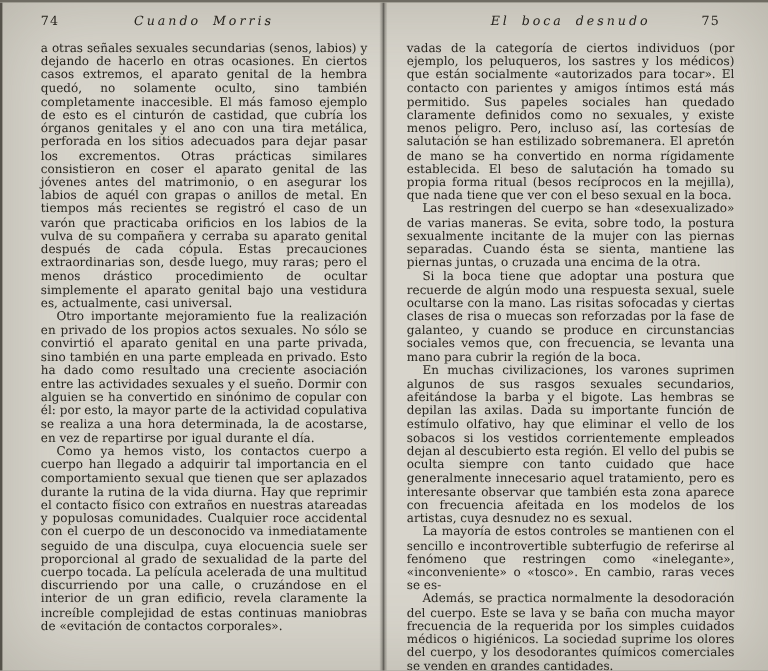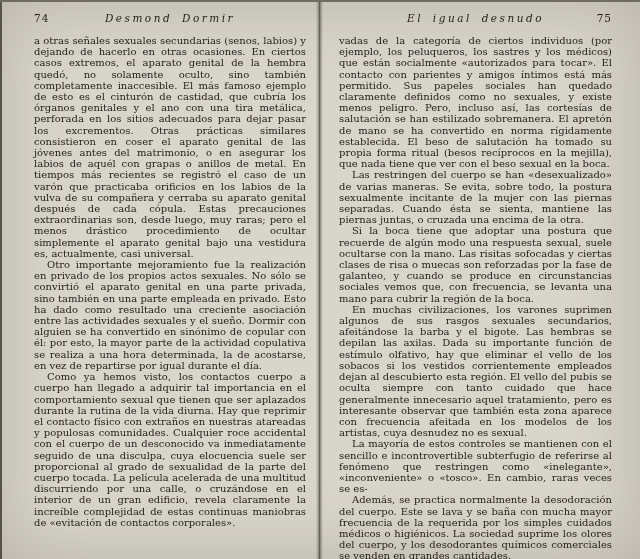--- a/index.html
+++ b/index.html
@@ -42,21 +42,21 @@
     margin-bottom:10px;
     font-size:10.5px;
     line-height:14px;
   }
   .pagenum {
     position:absolute; top:0;
     font-style:normal;
     letter-spacing:1px;
   }
   .pagenum-left  { left:0; }
-  .pagenum-right { right:0;margin-left:28px; }
+  .pagenum-right { right:12px;margin-left:28px; }
   .running-title {
     display:block;
     text-align:center;
     font-style:italic;
     letter-spacing:2.5px;
     word-spacing:4px;
   }
   .body-text {
     font-size:10px;
     line-height:11.2px;
@@ -67,32 +67,32 @@
 </style>
 </head>
 <body>
 
 <div class="scan">
   <div class="pages">
 
     <div class="page page-left">
       <div class="header">
         <span class="pagenum pagenum-left">74</span>
-        <span class="running-title">Desmond Dormir</span>
+        <span class="running-title">Cuando Morris</span>
       </div>
       <div class="body-text">
           <p class="no-indent">a otras señales sexuales secundarias (senos, labios) y dejando de hacerlo en otras ocasiones. En ciertos casos extremos, el aparato genital de la hembra quedó, no solamente oculto, sino también completamente inaccesible. El más famoso ejemplo de esto es el cinturón de castidad, que cubría los órganos genitales y el ano con una tira metálica, perforada en los sitios adecuados para dejar pasar los excrementos. Otras prácticas similares consistieron en coser el aparato genital de las jóvenes antes del matrimonio, o en asegurar los labios de aquél con grapas o anillos de metal. En tiempos más recientes se registró el caso de un varón que practicaba orificios en los labios de la vulva de su compañera y cerraba su aparato genital después de cada cópula. Estas precauciones extraordinarias son, desde luego, muy raras; pero el menos drástico procedimiento de ocultar simplemente el aparato genital bajo una vestidura es, actualmente, casi universal.</p>
           <p>Otro importante mejoramiento fue la realización en privado de los propios actos sexuales. No sólo se convirtió el aparato genital en una parte privada, sino también en una parte empleada en privado. Esto ha dado como resultado una creciente asociación entre las actividades sexuales y el sueño. Dormir con alguien se ha convertido en sinónimo de copular con él: por esto, la mayor parte de la actividad copulativa se realiza a una hora determinada, la de acostarse, en vez de repartirse por igual durante el día.</p>
           <p>Como ya hemos visto, los contactos cuerpo a cuerpo han llegado a adquirir tal importancia en el comportamiento sexual que tienen que ser aplazados durante la rutina de la vida diurna. Hay que reprimir el contacto físico con extraños en nuestras atareadas y populosas comunidades. Cualquier roce accidental con el cuerpo de un desconocido va inmediatamente seguido de una disculpa, cuya elocuencia suele ser proporcional al grado de sexualidad de la parte del cuerpo tocada. La película acelerada de una multitud discurriendo por una calle, o cruzándose en el interior de un gran edificio, revela claramente la increíble complejidad de estas continuas maniobras de «evitación de contactos corporales».</p>
         </div>
     </div>
 
     <div class="page page-right">
       <div class="header">
-        <span class="running-title">El igual desnudo</span>
+        <span class="running-title">El boca desnudo</span>
         <span class="pagenum pagenum-right">75</span>
       </div>
       <div class="body-text">
           <p class="no-indent">vadas de la categoría de ciertos individuos (por ejemplo, los peluqueros, los sastres y los médicos) que están socialmente «autorizados para tocar». El contacto con parientes y amigos íntimos está más permitido. Sus papeles sociales han quedado claramente definidos como no sexuales, y existe menos peligro. Pero, incluso así, las cortesías de salutación se han estilizado sobremanera. El apretón de mano se ha convertido en norma rígidamente establecida. El beso de salutación ha tomado su propia forma ritual (besos recíprocos en la mejilla), que nada tiene que ver con el beso sexual en la boca.</p>
           <p>Las restringen del cuerpo se han «desexualizado» de varias maneras. Se evita, sobre todo, la postura sexualmente incitante de la mujer con las piernas separadas. Cuando ésta se sienta, mantiene las piernas juntas, o cruzada una encima de la otra.</p>
           <p>Si la boca tiene que adoptar una postura que recuerde de algún modo una respuesta sexual, suele ocultarse con la mano. Las risitas sofocadas y ciertas clases de risa o muecas son reforzadas por la fase de galanteo, y cuando se produce en circunstancias sociales vemos que, con frecuencia, se levanta una mano para cubrir la región de la boca.</p>
           <p>En muchas civilizaciones, los varones suprimen algunos de sus rasgos sexuales secundarios, afeitándose la barba y el bigote. Las hembras se depilan las axilas. Dada su importante función de estímulo olfativo, hay que eliminar el vello de los sobacos si los vestidos corrientemente empleados dejan al descubierto esta región. El vello del pubis se oculta siempre con tanto cuidado que hace generalmente innecesario aquel tratamiento, pero es interesante observar que también esta zona aparece con frecuencia afeitada en los modelos de los artistas, cuya desnudez no es sexual.</p>
           <p>La mayoría de estos controles se mantienen con el sencillo e incontrovertible subterfugio de referirse al fenómeno que restringen como «inelegante», «inconveniente» o «tosco». En cambio, raras veces se es-</p>
           <p>Además, se practica normalmente la desodoración del cuerpo. Este se lava y se baña con mucha mayor frecuencia de la requerida por los simples cuidados médicos o higiénicos. La sociedad suprime los olores del cuerpo, y los desodorantes químicos comerciales se venden en grandes cantidades.</p>
         </div>

